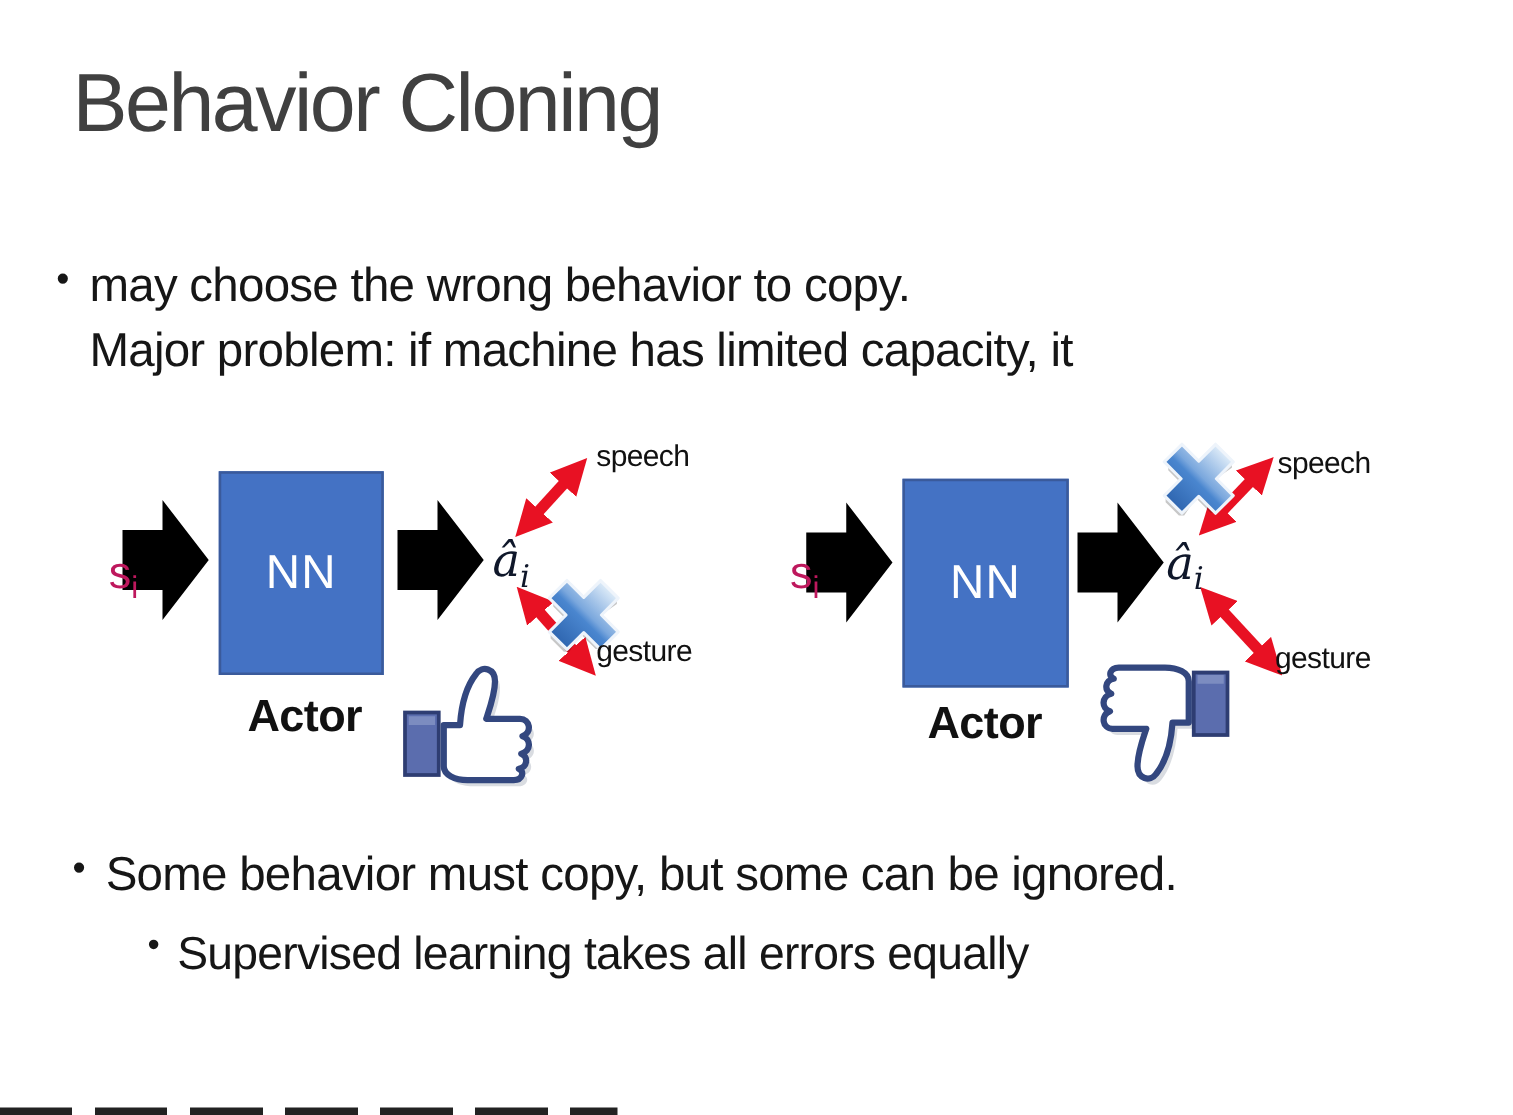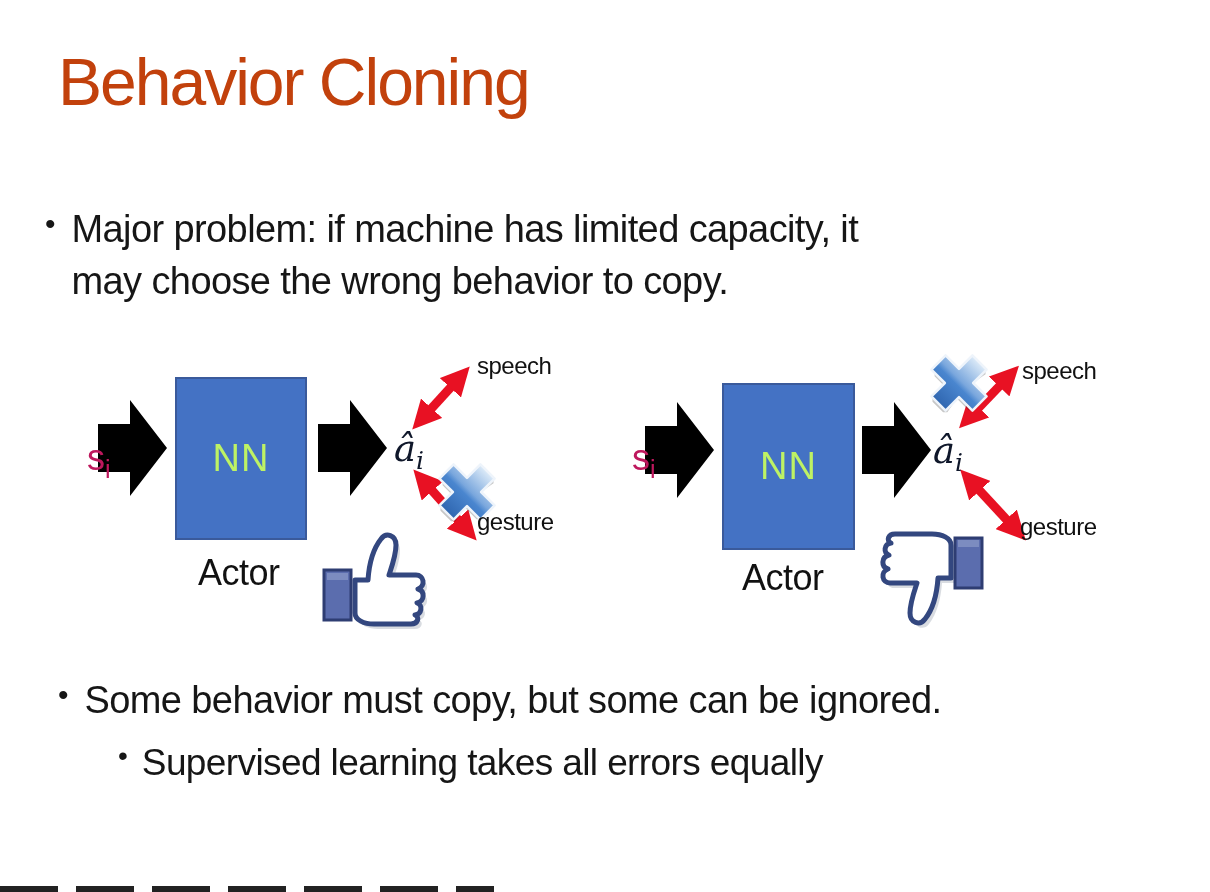--- a/index.html
+++ b/index.html
@@ -3,65 +3,65 @@
 <meta charset="utf-8">
 <style>
   html,body{margin:0;padding:0;background:#ffffff;}
   .slide{
     position:relative; width:1210px; height:892px; background:#ffffff;
     font-family:"Liberation Sans", sans-serif; color:#161616; overflow:hidden;
   }
   .abs{position:absolute;}
   .title{
     left:58px; top:44px; font-size:66px; letter-spacing:-2px;
-    color:#c2410c; white-space:nowrap;
+    color:#404040; white-space:nowrap;
   }
   .bullet-row{display:flex; align-items:flex-start; white-space:nowrap;}
   .bullet-dot{font-size:30px; line-height:1.32; margin-right:16px;}
   .bullet-dot.small{font-size:28px; margin-right:14px;}
   .bullet-text{font-size:38px; line-height:1.36; letter-spacing:-0.6px;}
   .bullet-text .line{display:block;}
   .b1{left:45px; top:204px;}
   .b2{left:58px; top:675px;}
   .b3{left:118px; top:738px;}
   .b3 .bullet-text{font-size:37px;}
   .nn-box{
     background:#4472c4; border:2px solid #3a5a9b; box-sizing:border-box;
     display:flex; align-items:center; justify-content:center;
-    color:#bef264; font-size:38px; letter-spacing:1px;
+    color:#ffffff; font-size:38px; letter-spacing:1px;
   }
   .nn-box-left{left:175px; top:377px; width:132px; height:163px;}
   .nn-box-right{left:722px; top:383px; width:133px; height:167px;}
   .io-label{font-size:36px; color:#be185d; white-space:nowrap;margin-left:43px;}
   .io-label sub{font-size:25px;}
   .out-label{
     font-family:"DejaVu Serif", serif; font-style:italic; font-size:37px;
     color:#0f172a; white-space:nowrap;
   }
   .out-label sub{font-size:25px;}
   .branch-label{font-size:24px; letter-spacing:-0.5px; color:#111; white-space:nowrap;}
-  .actor-label{font-size:36px; letter-spacing:-0.5px; color:#111; white-space:nowrap;}
+  .actor-label{font-size:36px; letter-spacing:-0.5px; color:#111; white-space:nowrap;font-weight:bold;}
   .diagram-svg{left:0; top:330px;}
   .bottom-marks{
     left:0; bottom:0; width:494px; height:6px;
     background:repeating-linear-gradient(90deg,#222 0px,#222 58px,transparent 58px,transparent 76px);
   }
 </style>
 </head>
 <body>
 
 <div class="slide">
 
   <div class="abs title">Behavior Cloning</div>
 
   <div class="abs bullet-row b1">
     <span class="bullet-dot">•</span>
     <span class="bullet-text">
+      <span class="line">may choose the wrong behavior to copy.</span>
       <span class="line">Major problem: if machine has limited capacity, it</span>
-      <span class="line">may choose the wrong behavior to copy.</span>
     </span>
   </div>
 
   <svg class="abs diagram-svg" width="1210" height="320" viewBox="0 330 1210 320" xmlns="http://www.w3.org/2000/svg">
     <defs>
       <marker id="ah" viewBox="0 0 10 10" refX="6" refY="5" markerWidth="3.2" markerHeight="3.2" orient="auto-start-reverse">
         <path d="M0 0 L10 5 L0 10 z" fill="#e81123"></path>
       </marker>
       <linearGradient id="xg" x1="0" y1="0" x2="0" y2="1">
         <stop offset="0" stop-color="#ddebf8"></stop>

